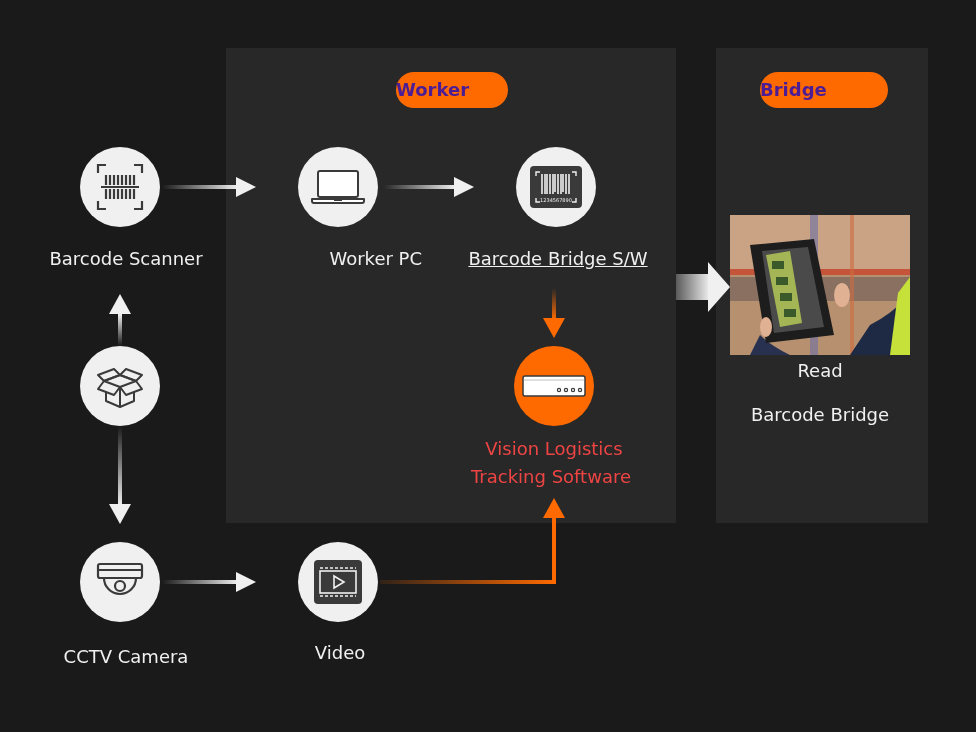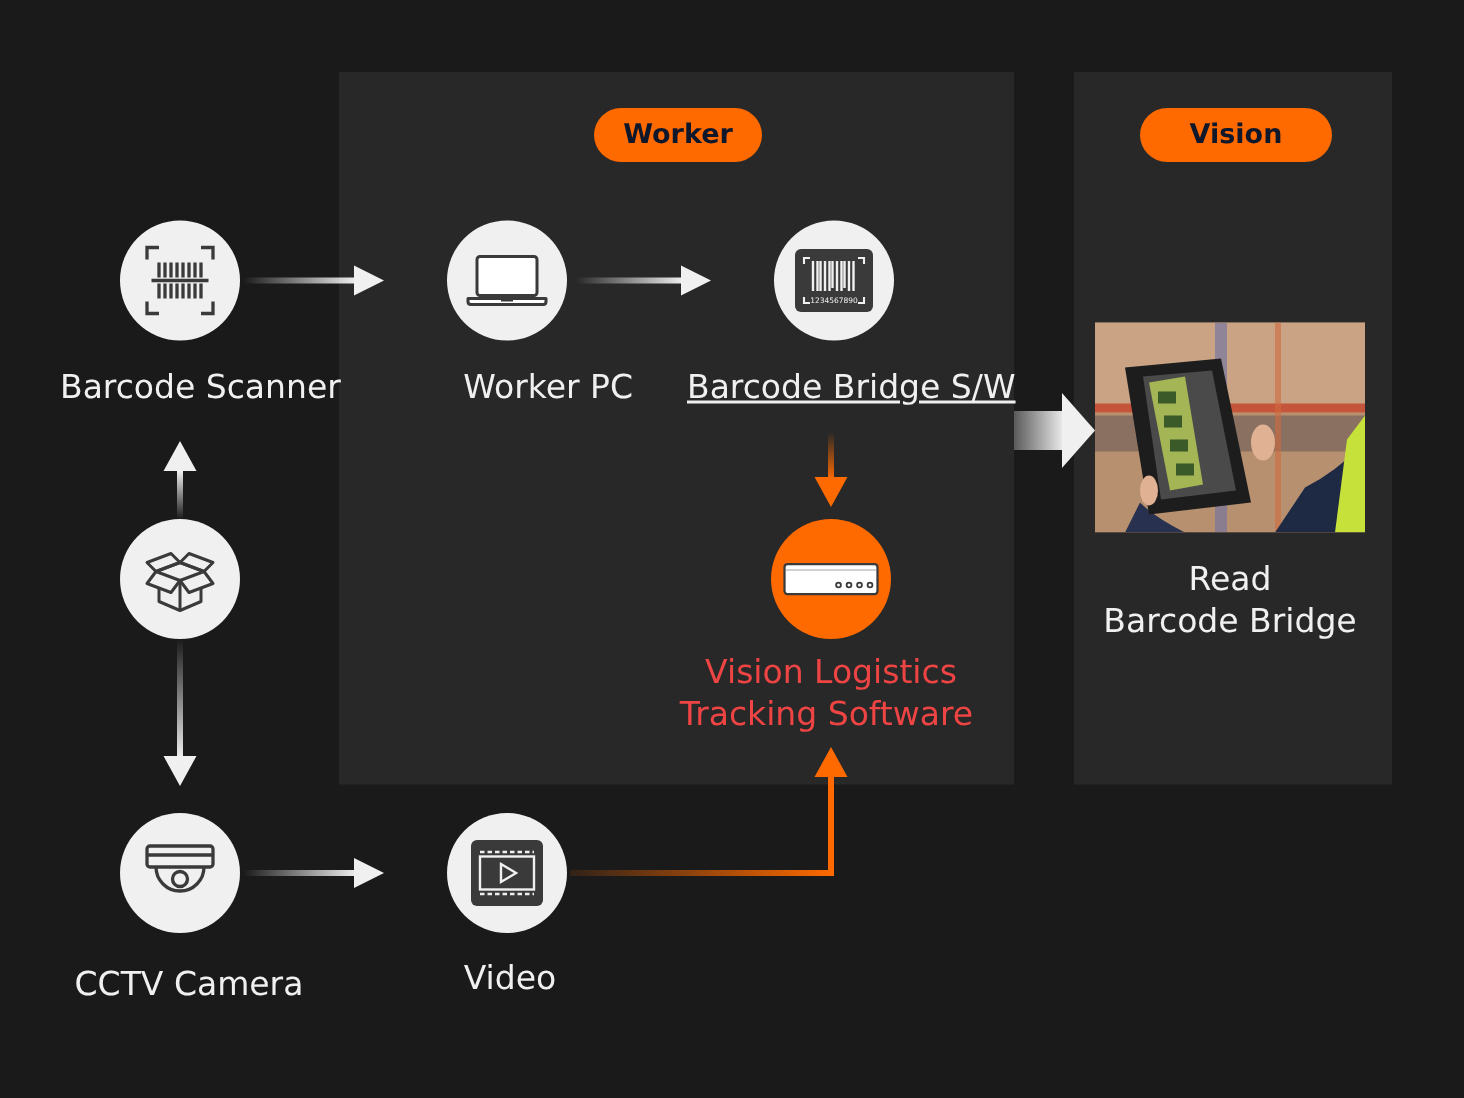--- a/index.html
+++ b/index.html
@@ -2,47 +2,47 @@
 <html><head>
 <meta charset="utf-8">
 <style>
   html, body { margin:0; padding:0; }
   body {
     width:976px; height:732px; background:#1a1a1a; position:relative; overflow:hidden;
     font-family:"DejaVu Sans","Liberation Sans",sans-serif; color:#f0f0f0;
   }
   .panel { position:absolute; background:#282828; }
   .badge {
-    position:absolute; background:#ff6a00; color:#0f172a; font-weight:bold;
-    font-size:18px; border-radius:18px; height:36px; line-height:36px; text-align:center;
+    position:absolute; background:#ff6a00; color:#4c1d95; font-weight:bold;
+    font-size:18px; border-radius:18px; height:36px; line-height:36px; text-align:left;
   }
   .node {
     position:absolute; width:80px; height:80px; border-radius:50%;
     background:#f0f0f0; display:flex; align-items:center; justify-content:center;
   }
   .node.orange { background:#ff6a00; }
   .label {
-    position:absolute; font-size:22px; color:#f0f0f0; text-align:center; white-space:nowrap;
+    position:absolute; font-size:18px; color:#f0f0f0; text-align:center; white-space:nowrap;
     line-height:28px;
   }
   .label.orange { color:#ef4444; }
   svg.overlay { position:absolute; left:0; top:0; }
   .photo {
     position:absolute; left:730px; top:215px; width:180px; height:140px; overflow:hidden;
     background:linear-gradient(180deg,#c8a585 0%,#b48a66 40%,#8f6a52 70%,#6a5446 100%);
   }
 </style>
 </head>
 <body>
 
 <div class="panel" style="left:226px;top:48px;width:450px;height:475px;"></div>
 <div class="panel" style="left:716px;top:48px;width:212px;height:475px;"></div>
 
 <div class="badge" style="left:396px;top:72px;width:112px;">Worker</div>
-<div class="badge" style="left:760px;top:72px;width:128px;">Vision</div>
+<div class="badge" style="left:760px;top:72px;width:128px;">Bridge</div>
 
 <svg class="overlay" width="976" height="732">
   <defs>
     <linearGradient id="gw" x1="0" x2="1" y1="0" y2="0">
       <stop offset="0" stop-color="#f0f0f0" stop-opacity="0"></stop>
       <stop offset="1" stop-color="#f0f0f0"></stop>
     </linearGradient>
     <linearGradient id="gwUp" x1="0" x2="0" y1="1" y2="0">
       <stop offset="0" stop-color="#f0f0f0" stop-opacity="0"></stop>
       <stop offset="1" stop-color="#f0f0f0"></stop>
@@ -222,14 +222,14 @@
       <rect x="42" y="46" width="12" height="8"></rect>
       <rect x="46" y="62" width="12" height="8"></rect>
       <rect x="50" y="78" width="12" height="8"></rect>
       <rect x="54" y="94" width="12" height="8"></rect>
     </g>
 
     <ellipse cx="112" cy="80" rx="8" ry="12" fill="#e0b193"></ellipse>
     <ellipse cx="36" cy="112" rx="6" ry="10" fill="#e0b193"></ellipse>
   </svg>
 </div>
-<div class="label" style="left:720px;top:373px;width:200px;">Read</div>
+<div class="label" style="left:720px;top:357px;width:200px;">Read</div>
 <div class="label" style="left:720px;top:401px;width:200px;">Barcode Bridge</div>
 
 </body></html>

